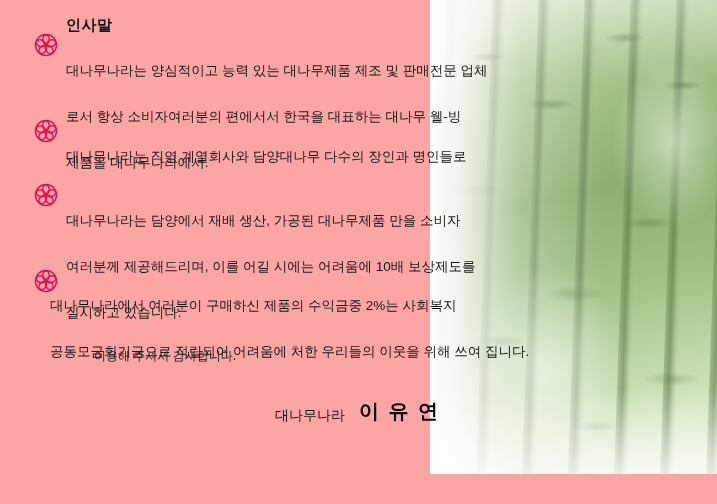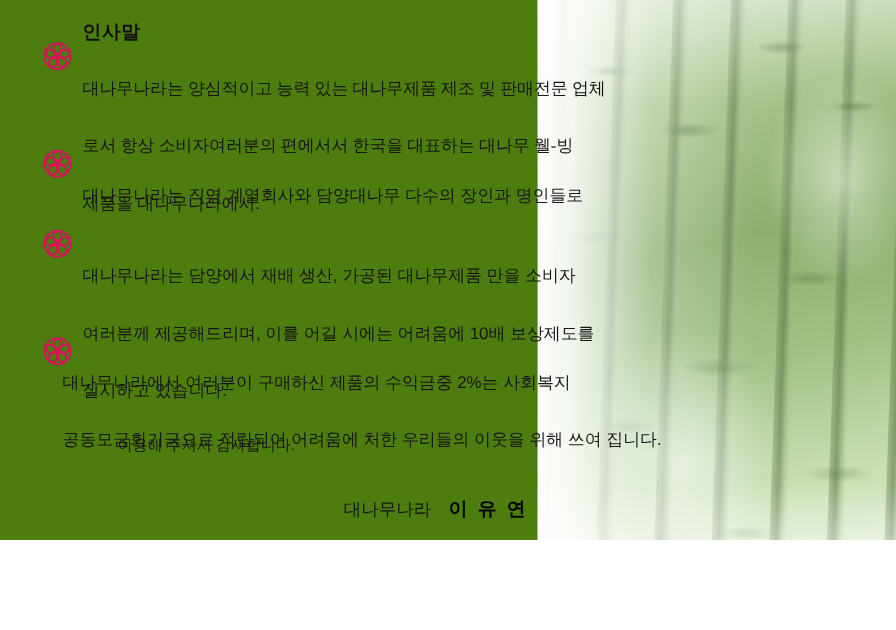--- a/index.html
+++ b/index.html
@@ -6,22 +6,22 @@
     margin: 0;
     padding: 0;
     background: #ffffff;
   }
   body {
     font-family: "Liberation Sans", sans-serif;
   }
   #page {
     position: relative;
     width: 717px;
-    height: 432px;
-    background: #4d7c0f;
+    height: 504px;
+    background: #fca5a5;
     overflow: hidden;
   }
 
   
   #bamboo-photo {
     position: absolute;
     left: 430px;
     top: 0;
     width: 287px;
     height: 474px;
@@ -125,21 +125,21 @@
     top: 398px;
     display: flex;
     align-items: flex-end;
     gap: 14px;
   }
   .sig-org {
     font-size: 14px;
     color: #141414;
   }
   .sig-name {
-    font-size: 15px;
+    font-size: 20px;
     font-weight: bold;
     letter-spacing: 2px;
     color: #000000;
   }
 </style>
 </head>
 <body>
 
 <div id="page">
 
@@ -157,21 +157,21 @@
             <ellipse cx="0" cy="-5.4" rx="3.3" ry="4.6"></ellipse>
             <ellipse cx="5.1" cy="-1.7" rx="3.3" ry="4.6" transform="rotate(72 5.1 -1.7)"></ellipse>
             <ellipse cx="3.2" cy="4.4" rx="3.3" ry="4.6" transform="rotate(144 3.2 4.4)"></ellipse>
             <ellipse cx="-3.2" cy="4.4" rx="3.3" ry="4.6" transform="rotate(216 -3.2 4.4)"></ellipse>
             <ellipse cx="-5.1" cy="-1.7" rx="3.3" ry="4.6" transform="rotate(288 -5.1 -1.7)"></ellipse>
           </g>
           <circle r="1.8" fill="#d4145a" stroke="none"></circle>
         </g>
       </svg>
     </div>
-    <div class="para" style="top:36px;font-family:Liberation Serif, serif;">
+    <div class="para" style="top:36px;">
       <span class="line">대나무나라는 양심적이고 능력 있는 대나무제품 제조 및 판매전문 업체</span>
       <span class="line">로서 항상 소비자여러분의 편에서서 한국을 대표하는 대나무 웰-빙</span>
       <span class="line">제품을 대나무나라에서.</span>
     </div>
 
     <div class="bullet" style="top:118px;">
       <svg width="26" height="26" viewBox="0 0 26 26" aria-hidden="true">
         <g transform="translate(13,13)" fill="none" stroke="#d4145a" stroke-width="1.5">
           <circle r="10.5"></circle>
           <g>

